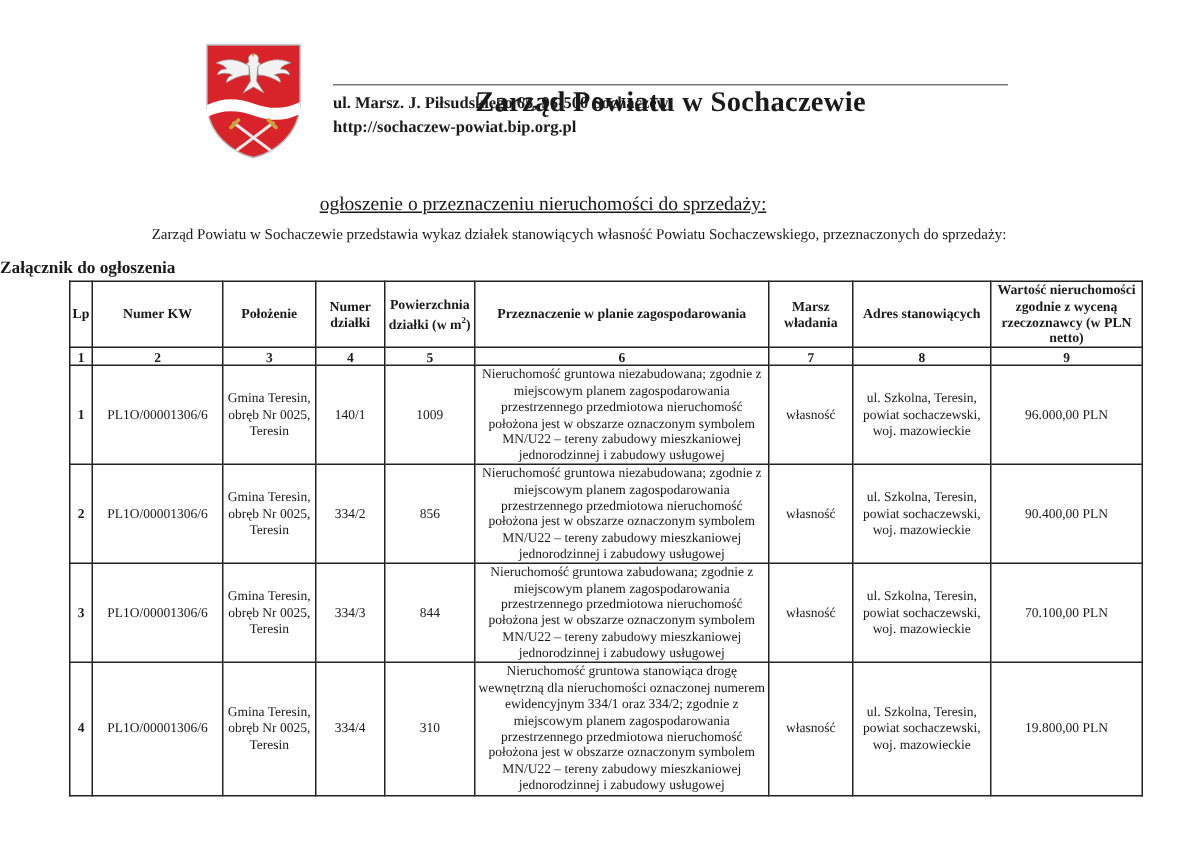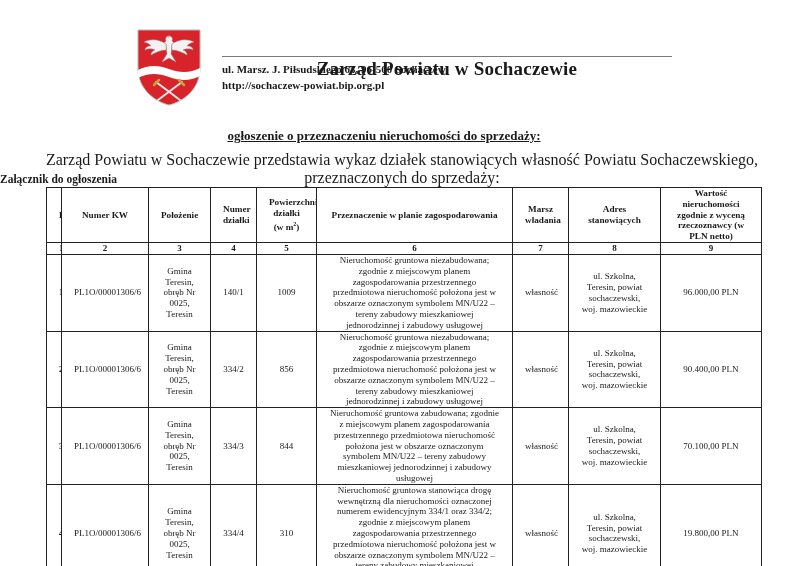--- a/index.html
+++ b/index.html
@@ -8,28 +8,28 @@
   .crest { position:absolute; left:136px; top:28px; width:66px; height:78px; }
   .title { position:absolute; left:222px; top:22px; width:450px; text-align:center;
            font-size:19px; font-weight:bold; letter-spacing:0.2px;margin-top:36px; }
   .hr { position:absolute; left:222px; top:56px; width:450px; height:0;
         border-top:1px solid #7a7a7a; }
   .addr { position:absolute; left:222px; top:62px; width:450px; text-align:left;
           font-size:11px; font-weight:bold; line-height:15.5px; }
   .addr div { white-space:nowrap; }
   .addr .u { text-decoration:underline; }
   .heading { position:absolute; left:0; width:724px; top:128px; text-align:center;
-             font-size:13px; font-weight:bold; text-decoration:underline;margin-left:22px; }
+             font-size:13px; font-weight:normal; text-decoration:underline; }
   .intro { position:absolute; left:0; width:772px; top:151px; text-align:center;
-           font-size:16px;margin-left:16px; }
+           font-size:10px; }
   .annex { position:absolute; left:0; width:800px; top:173px; text-align:left;
            font-size:11.5px; font-weight:bold; }
   table { position:absolute; left:46px; top:187px; border-collapse:collapse;
           table-layout:fixed; width:715px; }
-  td, th { border:1px solid #222; text-align:center; vertical-align:middle; padding:0 12px;
+  td, th { border:1px solid #222; text-align:center; vertical-align:middle; padding:0 1px;
            font-size:9px; line-height:10.8px; font-weight:normal; overflow:hidden; }
   th { font-weight:bold; font-size:9.2px; }
   tr.hdr { height:43px; }
   tr.nums { height:12px; }
   tr.nums td { font-weight:bold; font-size:9px; line-height:10px; }
   tr.r-short { height:65px; }
   tr.r-long { height:89px; }
   td.lp { font-weight:bold; }
   table { border:1.6px solid #222; }
   .sup { font-size:6px; vertical-align:super; }

